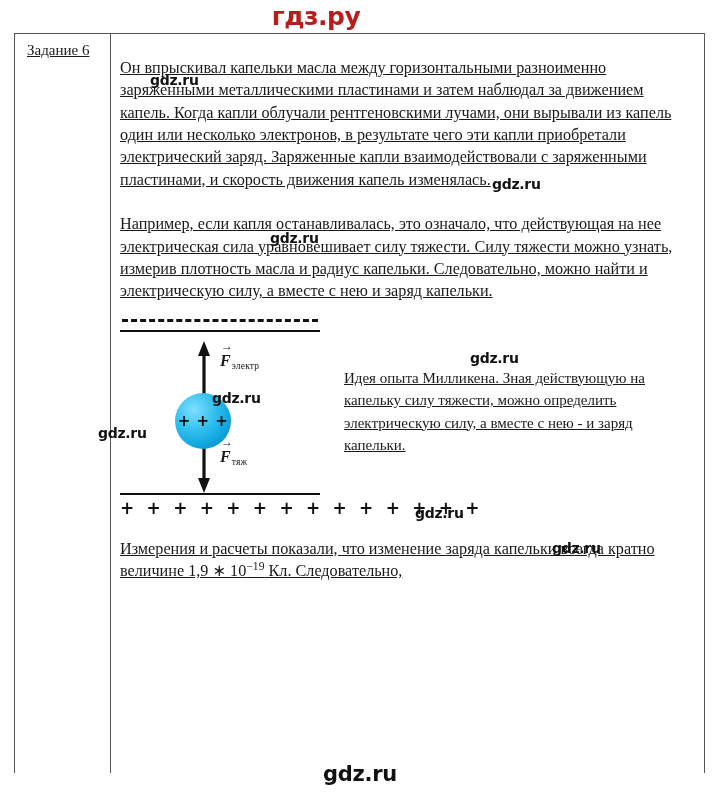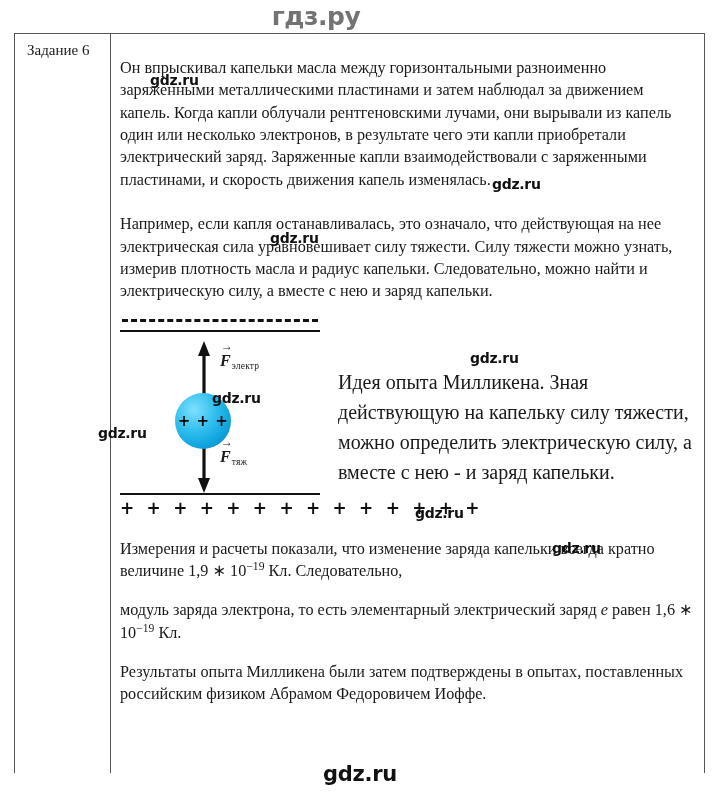--- a/index.html
+++ b/index.html
@@ -20,34 +20,35 @@
   .site-logo {
     position: absolute;
     top: 2px;
     left: 0;
     width: 632px;
     text-align: center;
     font-family: "DejaVu Sans", sans-serif;
     font-weight: bold;
     font-size: 25px;
     letter-spacing: -0.5px;
-    color: #737373;
+    color: #b91c1c;
   }
 
   
   .sheet {
     position: absolute;
     top: 33px;
     left: 14px;
     width: 691px;
     height: 740px;
     border: 1px solid #555;
     border-bottom: none;
     box-sizing: border-box;
     display: flex;
+    text-decoration: underline;
   }
   .task-col {
     width: 96px;
     flex: 0 0 96px;
     border-right: 1px solid #555;
     box-sizing: border-box;
     padding: 7px 0 0 12px;
   }
   .task-label {
     font-size: 15px;
@@ -193,22 +194,23 @@
     top: 3px;
     letter-spacing: 0.2px;
   }
   .f-electro { left: 100px; top: 36px; }
   .f-grav { left: 100px; top: 132px; text-align: center; }
 
   .figure-caption {
     flex: 1 1 auto;
     padding-left: 6px;
     padding-top: 50px;
-    font-size: 20px;
+    font-size: 15px;
     line-height: 1.5;
+    margin-left: 6px;
   }
 
   
   .wm {
     position: absolute;
     font-family: "DejaVu Sans", sans-serif;
     font-weight: bold;
     font-size: 14px;
     color: #111111;
     letter-spacing: -0.3px;
@@ -277,25 +279,23 @@
 
       <div class="figure-caption">Идея опыта Милликена. Зная действующую на капельку силу тяжести, можно определить электрическую силу, а вместе с нею - и заряд капельки.</div>
     </div>
 
     <div class="gap-s"></div>
 
     <p class="para"><span>Измерения и расчеты показали, что изменение заряда капельки всегда кратно величине 1,9 ∗ 10</span><sup class="exp">−19</sup><span> Кл. Следовательно,</span></p>
 
     <div class="gap-m"></div>
 
-    <p class="para"><span>модуль заряда электрона, то есть элементарный электрический заряд </span><i class="var">e</i><span> равен 1,6 ∗ 10</span><sup class="exp">−19</sup><span> Кл.</span></p>
 
     <div class="gap-m"></div>
 
-    <p class="para">Результаты опыта Милликена были затем подтверждены в опытах, поставленных российским физиком Абрамом Федоровичем Иоффе.</p>
 
   </div>
 </div>
 
 <div id="wm-layer">
     <div class="wm" style="left: 150px; top: 72px;">gdz.ru</div>
     <div class="wm" style="left: 492px; top: 176px;">gdz.ru</div>
     <div class="wm" style="left: 270px; top: 230px;">gdz.ru</div>
     <div class="wm" style="left: 470px; top: 350px;">gdz.ru</div>
     <div class="wm" style="left: 212px; top: 390px;">gdz.ru</div>

